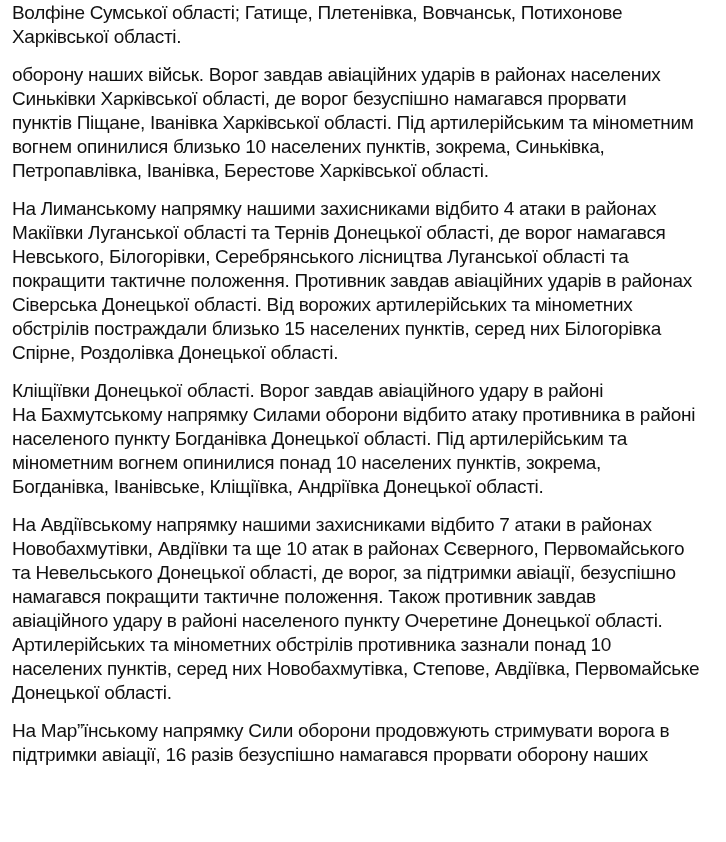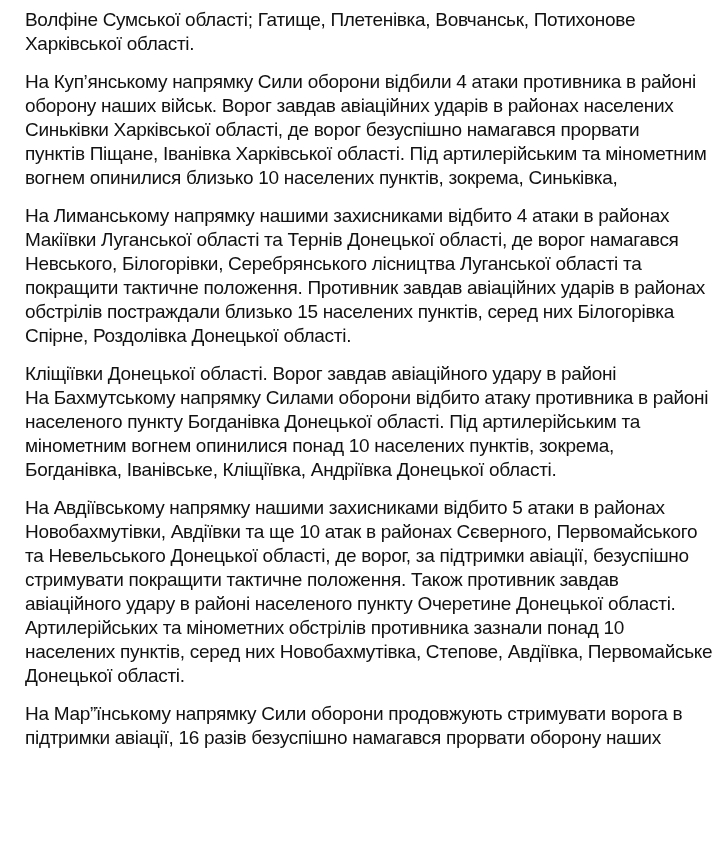--- a/index.html
+++ b/index.html
@@ -6,72 +6,72 @@
     margin: 0;
     padding: 0;
     background: #ffffff;
     width: 726px;
     height: 842px;
     overflow: hidden;
   }
   .article {
     box-sizing: border-box;
     width: 726px;
-    padding: 1px 12px 0 25px;
+    padding: 1px 12px 0 12px;
     font-family: "Liberation Sans", "DejaVu Sans", sans-serif;
     font-size: 19px;
     letter-spacing: -0.3px;
     color: #111111;
     font-weight: 400;
-    margin-top: 7px;
   }
   .para {
     margin: 0 0 14px 0;
   }
   .line {
     height: 24px;
     line-height: 24px;
     white-space: pre;
   }
 </style>
 </head>
 <body style="background: rgb(255, 255, 255);">
 
 <div class="article" id="article" style="color: rgb(17, 17, 17);">
     <div class="para">
       <div class="line">Волфіне Сумської області; Гатище, Плетенівка, Вовчанськ, Потихонове</div>
       <div class="line">Харківської області.</div>
     </div>
     <div class="para">
-      <div class="line">На Куп’янському напрямку Сили оборони відбили 4 атаки противника в районі</div>
       <div class="line">оборону наших військ. Ворог завдав авіаційних ударів в районах населених</div>
       <div class="line">Синьківки Харківської області, де ворог безуспішно намагався прорвати</div>
       <div class="line">пунктів Піщане, Іванівка Харківської області. Під артилерійським та мінометним</div>
       <div class="line">вогнем опинилися близько 10 населених пунктів, зокрема, Синьківка,</div>
+      <div class="line">Петропавлівка, Іванівка, Берестове Харківської області.</div>
     </div>
     <div class="para">
       <div class="line">На Лиманському напрямку нашими захисниками відбито 4 атаки в районах</div>
       <div class="line">Макіївки Луганської області та Тернів Донецької області, де ворог намагався</div>
       <div class="line">Невського, Білогорівки, Серебрянського лісництва Луганської області та</div>
       <div class="line">покращити тактичне положення. Противник завдав авіаційних ударів в районах</div>
+      <div class="line">Сіверська Донецької області. Від ворожих артилерійських та мінометних</div>
       <div class="line">обстрілів постраждали близько 15 населених пунктів, серед них Білогорівка</div>
       <div class="line">Спірне, Роздолівка Донецької області.</div>
     </div>
     <div class="para">
       <div class="line">Кліщіївки Донецької області. Ворог завдав авіаційного удару в районі</div>
       <div class="line">На Бахмутському напрямку Силами оборони відбито атаку противника в районі</div>
       <div class="line">населеного пункту Богданівка Донецької області. Під артилерійським та</div>
       <div class="line">мінометним вогнем опинилися понад 10 населених пунктів, зокрема,</div>
       <div class="line">Богданівка, Іванівське, Кліщіївка, Андріївка Донецької області.</div>
     </div>
     <div class="para">
-      <div class="line">На Авдіївському напрямку нашими захисниками відбито 5 атаки в районах</div>
+      <div class="line">На Авдіївському напрямку нашими захисниками відбито 7 атаки в районах</div>
       <div class="line">Новобахмутівки, Авдіївки та ще 10 атак в районах Сєверного, Первомайського</div>
       <div class="line">та Невельського Донецької області, де ворог, за підтримки авіації, безуспішно</div>
-      <div class="line">стримувати покращити тактичне положення. Також противник завдав</div>
+      <div class="line">намагався покращити тактичне положення. Також противник завдав</div>
       <div class="line">авіаційного удару в районі населеного пункту Очеретине Донецької області.</div>
       <div class="line">Артилерійських та мінометних обстрілів противника зазнали понад 10</div>
       <div class="line">населених пунктів, серед них Новобахмутівка, Степове, Авдіївка, Первомайське</div>
       <div class="line">Донецької області.</div>
     </div>
     <div class="para">
       <div class="line">На Мар”їнському напрямку Сили оборони продовжують стримувати ворога в</div>
       <div class="line">підтримки авіації, 16 разів безуспішно намагався прорвати оборону наших</div>
     </div>
   </div>

